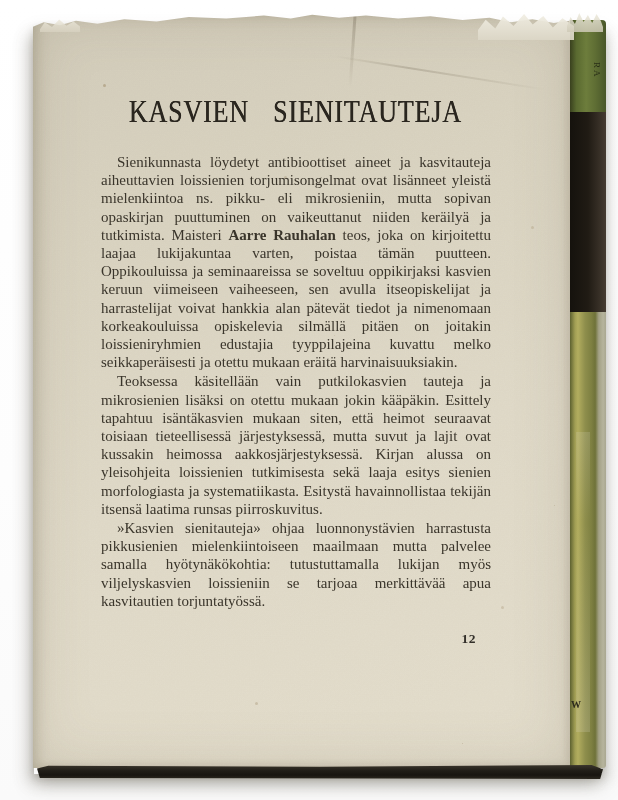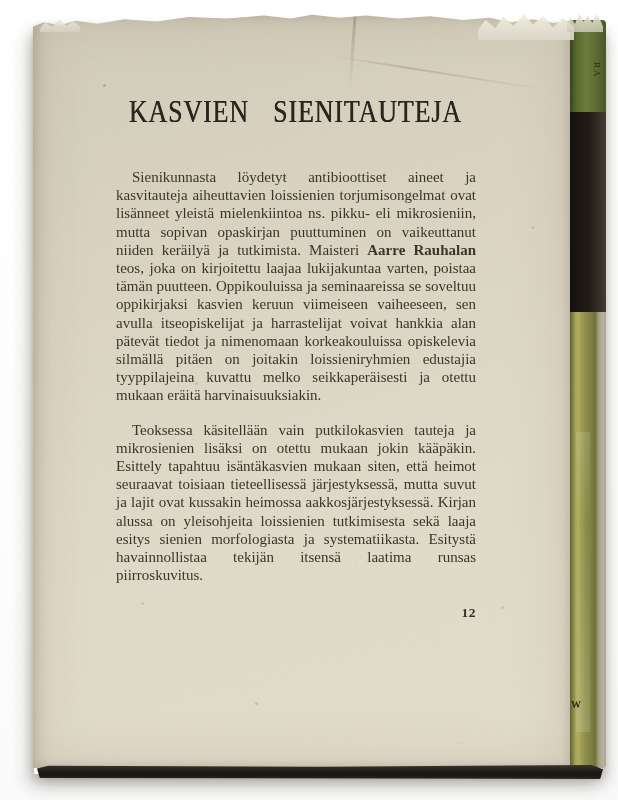--- a/index.html
+++ b/index.html
@@ -46,21 +46,21 @@
     position:absolute; top:80px; left:64px; width:400px;
     text-align:left; white-space:nowrap;
     font-size:31px; font-weight:normal; color:#2a261f;
     letter-spacing:1px; word-spacing:20px;
   }
   .title .squeeze { display:inline-block; transform:scaleX(0.84); text-shadow:0.4px 0 0 #2a261f; }
   .body-copy {
     position:absolute; left:67px; top:138px; width:392px;
     font-size:15px; line-height:18.2px; text-align:justify; color:#3a352b;
   }
-  .body-copy p { margin:16px; text-indent:16px; }
+  .body-copy p { margin:1px; text-indent:16px; }
   .author { font-weight:bold; }
   .page-number {
     margin-top:20px; text-align:right; padding-right:16px;
     font-size:13.5px; font-weight:bold; letter-spacing:0.5px; color:#33302a;
   }
   
   .spine { position:absolute; left:570px; top:20px; width:36px; height:748px; }
   .spine-green {
     position:absolute; top:0; left:0; width:100%; height:92px;
     background:linear-gradient(90deg,#39411e 0%, #5a6a30 18%, #6d7d3c 45%, #5f6e34 70%, #49572a 100%);
@@ -130,20 +130,21 @@
     <div class="crease-d"></div>
     <div class="foxing"></div>
 
     <div class="title">
       <span class="squeeze">KASVIEN SIENITAUTEJA</span>
     </div>
 
     <div class="body-copy">
       <p><span>Sienikunnasta löydetyt antibioottiset aineet ja kasvitauteja aiheuttavien loissienien torjumisongelmat ovat lisänneet yleistä mielenkiintoa ns. pikku- eli mikrosieniin, mutta sopivan opaskirjan puuttuminen on vaikeuttanut niiden keräilyä ja tutkimista. Maisteri </span><span class="author">Aarre Rauhalan</span><span> teos, joka on kirjoitettu laajaa lukijakuntaa varten, poistaa tämän puutteen. Oppikouluissa ja seminaareissa se soveltuu oppikirjaksi kasvien keruun viimeiseen vaiheeseen, sen avulla itseopiskelijat ja harrastelijat voivat hankkia alan pätevät tiedot ja nimenomaan korkeakouluissa opiskelevia silmällä pitäen on joitakin loissieniryhmien edustajia tyyppilajeina kuvattu melko seikkaperäisesti ja otettu mukaan eräitä harvinaisuuksiakin.</span></p>
       <p>Teoksessa käsitellään vain putkilokasvien tauteja ja mikrosienien lisäksi on otettu mukaan jokin kääpäkin. Esittely tapahtuu isäntäkasvien mukaan siten, että heimot seuraavat toisiaan tieteellisessä järjestyksessä, mutta suvut ja lajit ovat kussakin heimossa aakkosjärjestyksessä. Kirjan alussa on yleisohjeita loissienien tutkimisesta sekä laaja esitys sienien morfologiasta ja systematiikasta. Esitystä havainnollistaa tekijän itsensä laatima runsas piirroskuvitus.</p>
+      <p>»Kasvien sienitauteja» ohjaa luonnonystävien harrastusta pikkusienien mielenkiintoiseen maailmaan mutta palvelee samalla hyötynäkökohtia: tutustuttamalla lukijan myös viljelyskasvien loissieniin se tarjoaa merkittävää apua kasvitautien torjuntatyössä.</p>
       <div class="page-number">12</div>
     </div>
   </div>
 
   <div class="spine">
     <div class="spine-green">
       <span class="spine-ra">RA</span>
     </div>
     <div class="spine-black"></div>
     <div class="spine-olive">

